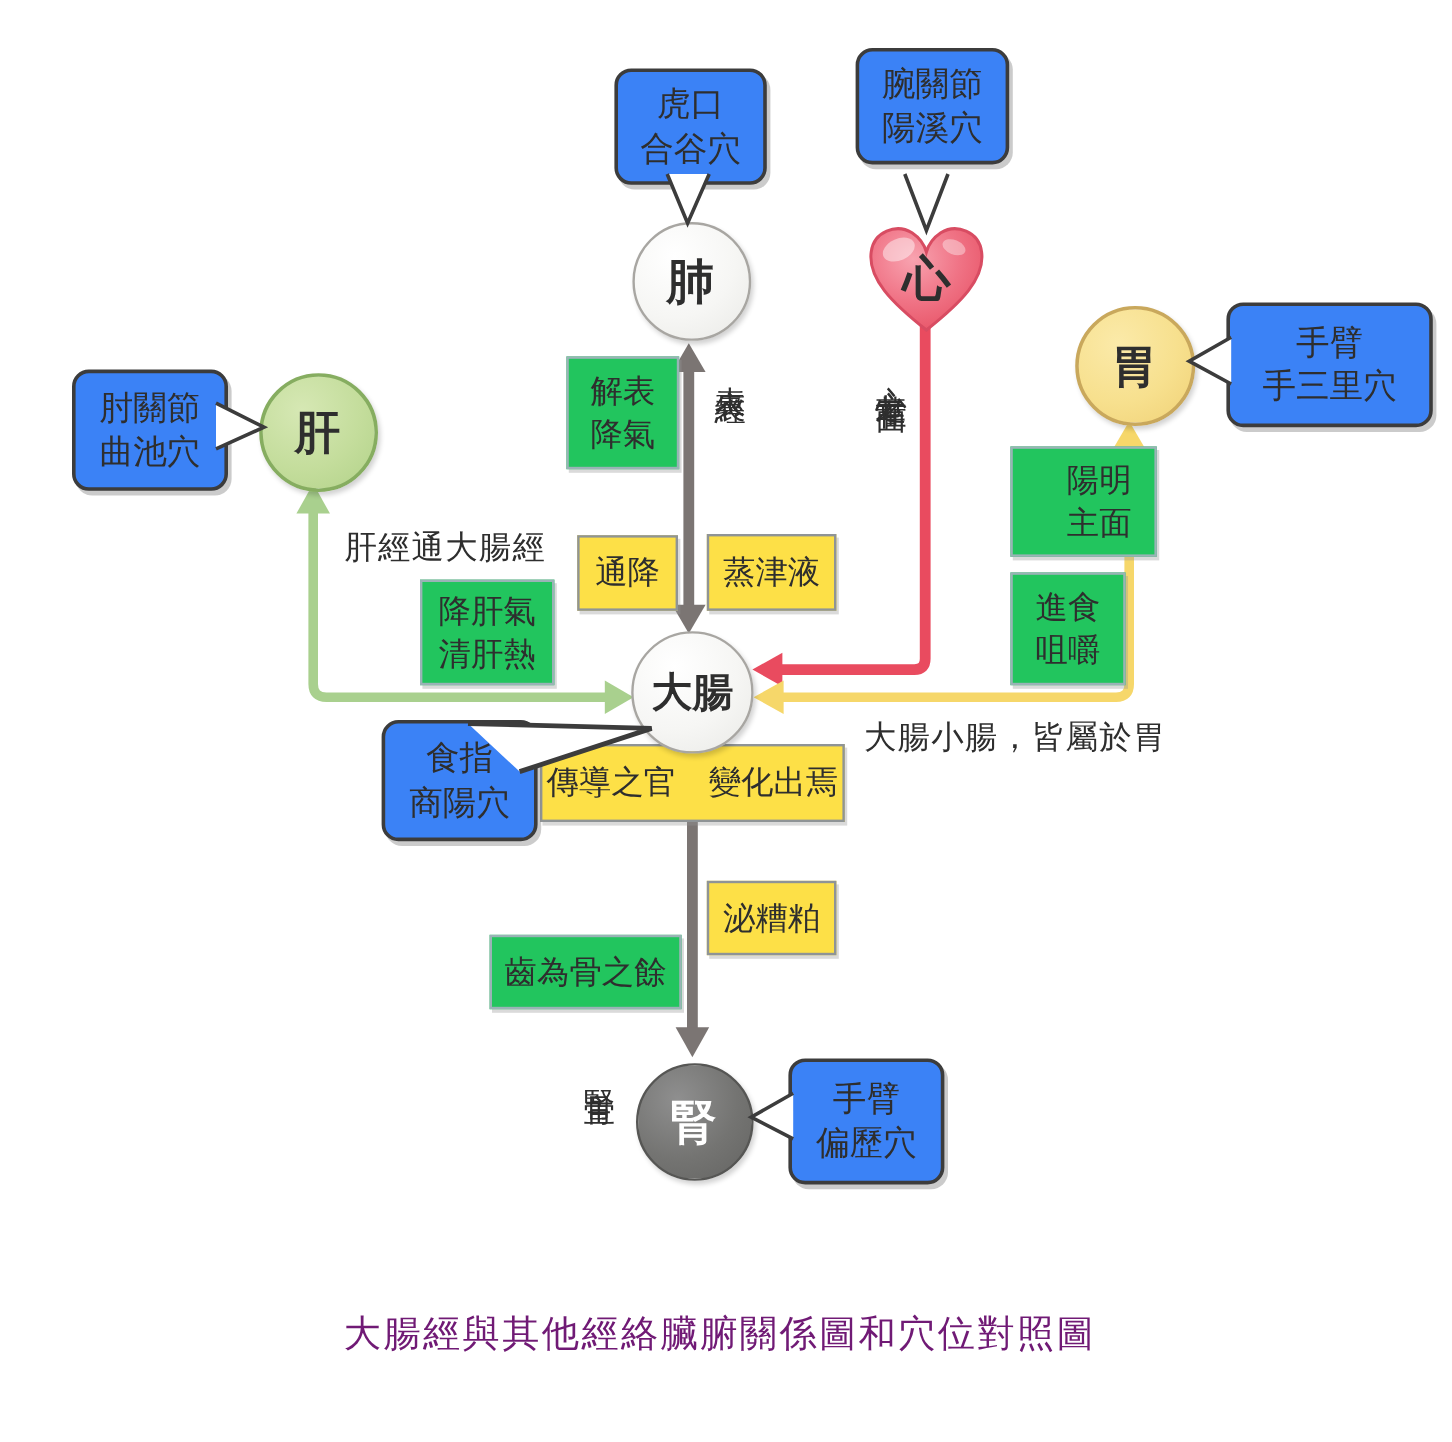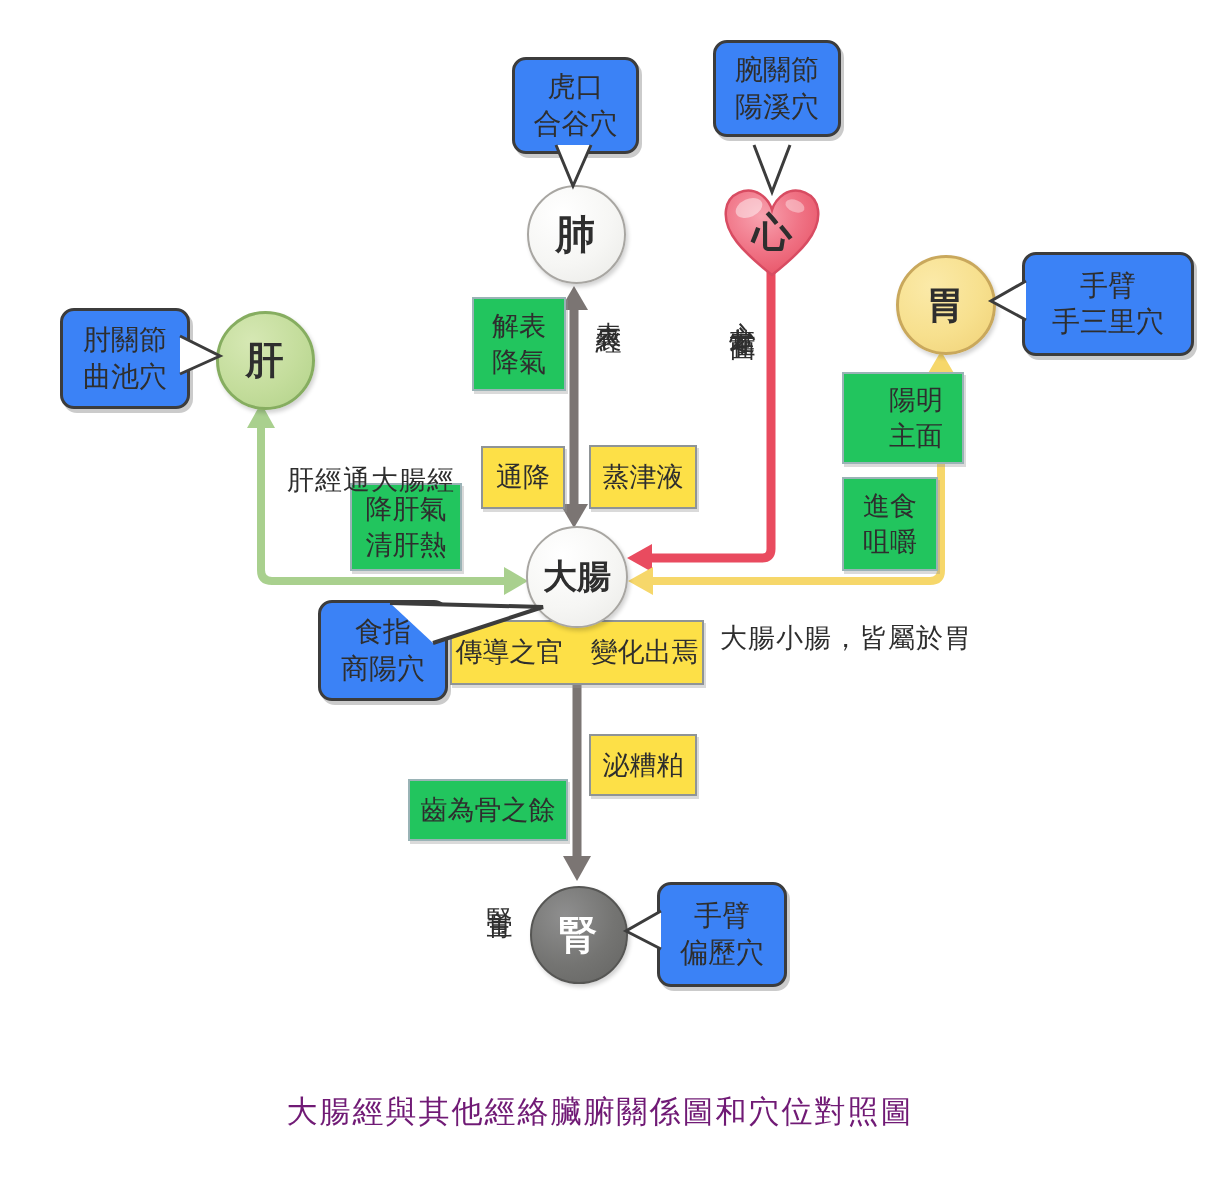--- a/index.html
+++ b/index.html
@@ -35,21 +35,21 @@
           box-shadow:3px 4px 0 rgba(140,140,140,0.45);}
 
   
   .lbox{position:absolute;display:flex;align-items:center;justify-content:center;text-align:center;
         font-size:27px;line-height:1.35;white-space:pre-line;z-index:3;
         border:2px solid #8f9496;box-shadow:2px 3px 0 rgba(150,150,150,0.35);}
   .lbox.cyan{background:#22c55e;border-color:#9ab3b6;}
   .lbox.grey{background:#fde047;}
 
   
-  .txt{position:absolute;font-size:27px;z-index:3;letter-spacing:1px;margin-top:24px;}
+  .txt{position:absolute;font-size:27px;z-index:3;letter-spacing:1px;}
   .vtxt{position:absolute;font-size:26px;z-index:3;writing-mode:vertical-rl;text-orientation:upright;
         letter-spacing:4px;}
 
   .diagram-title{position:absolute;left:0;right:10px;top:1091px;text-align:center;font-size:31px;
                  letter-spacing:2px;color:#701a75;z-index:3;}
 </style>
 </head>
 <body>
 
 <div class="canvas">

